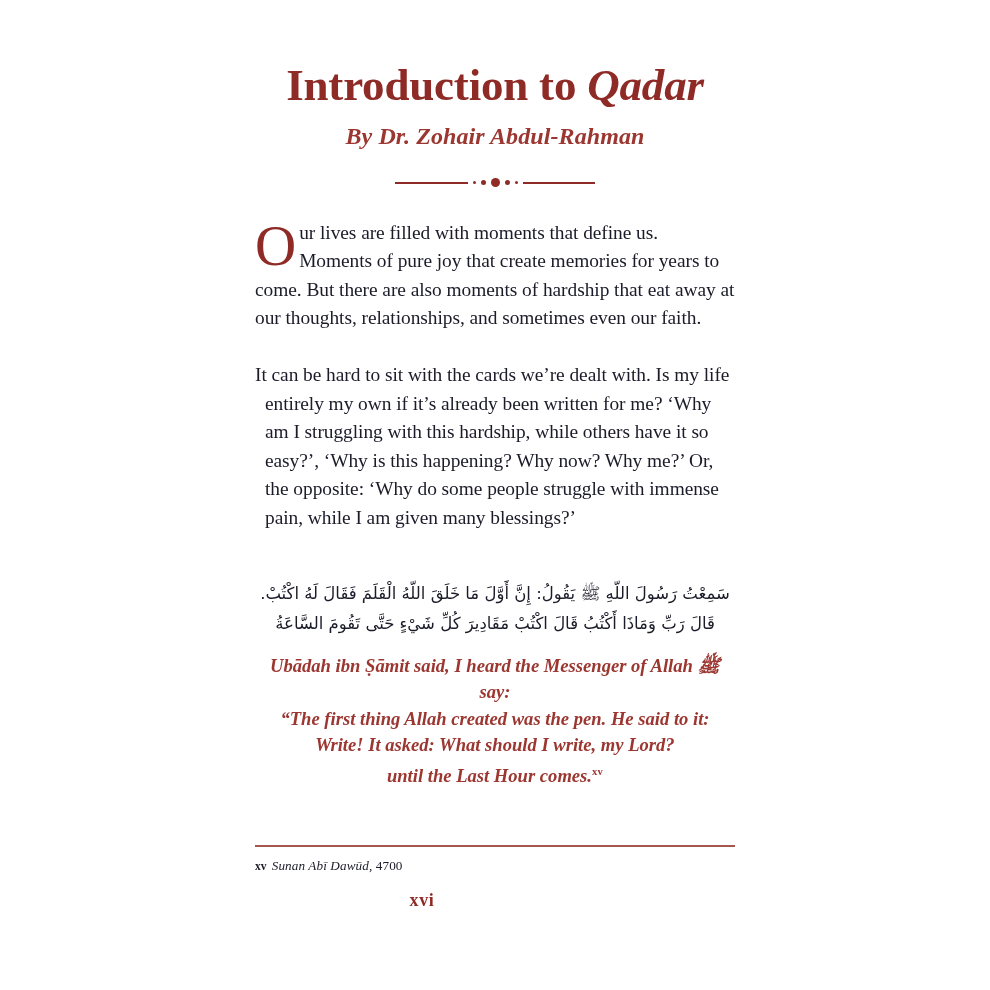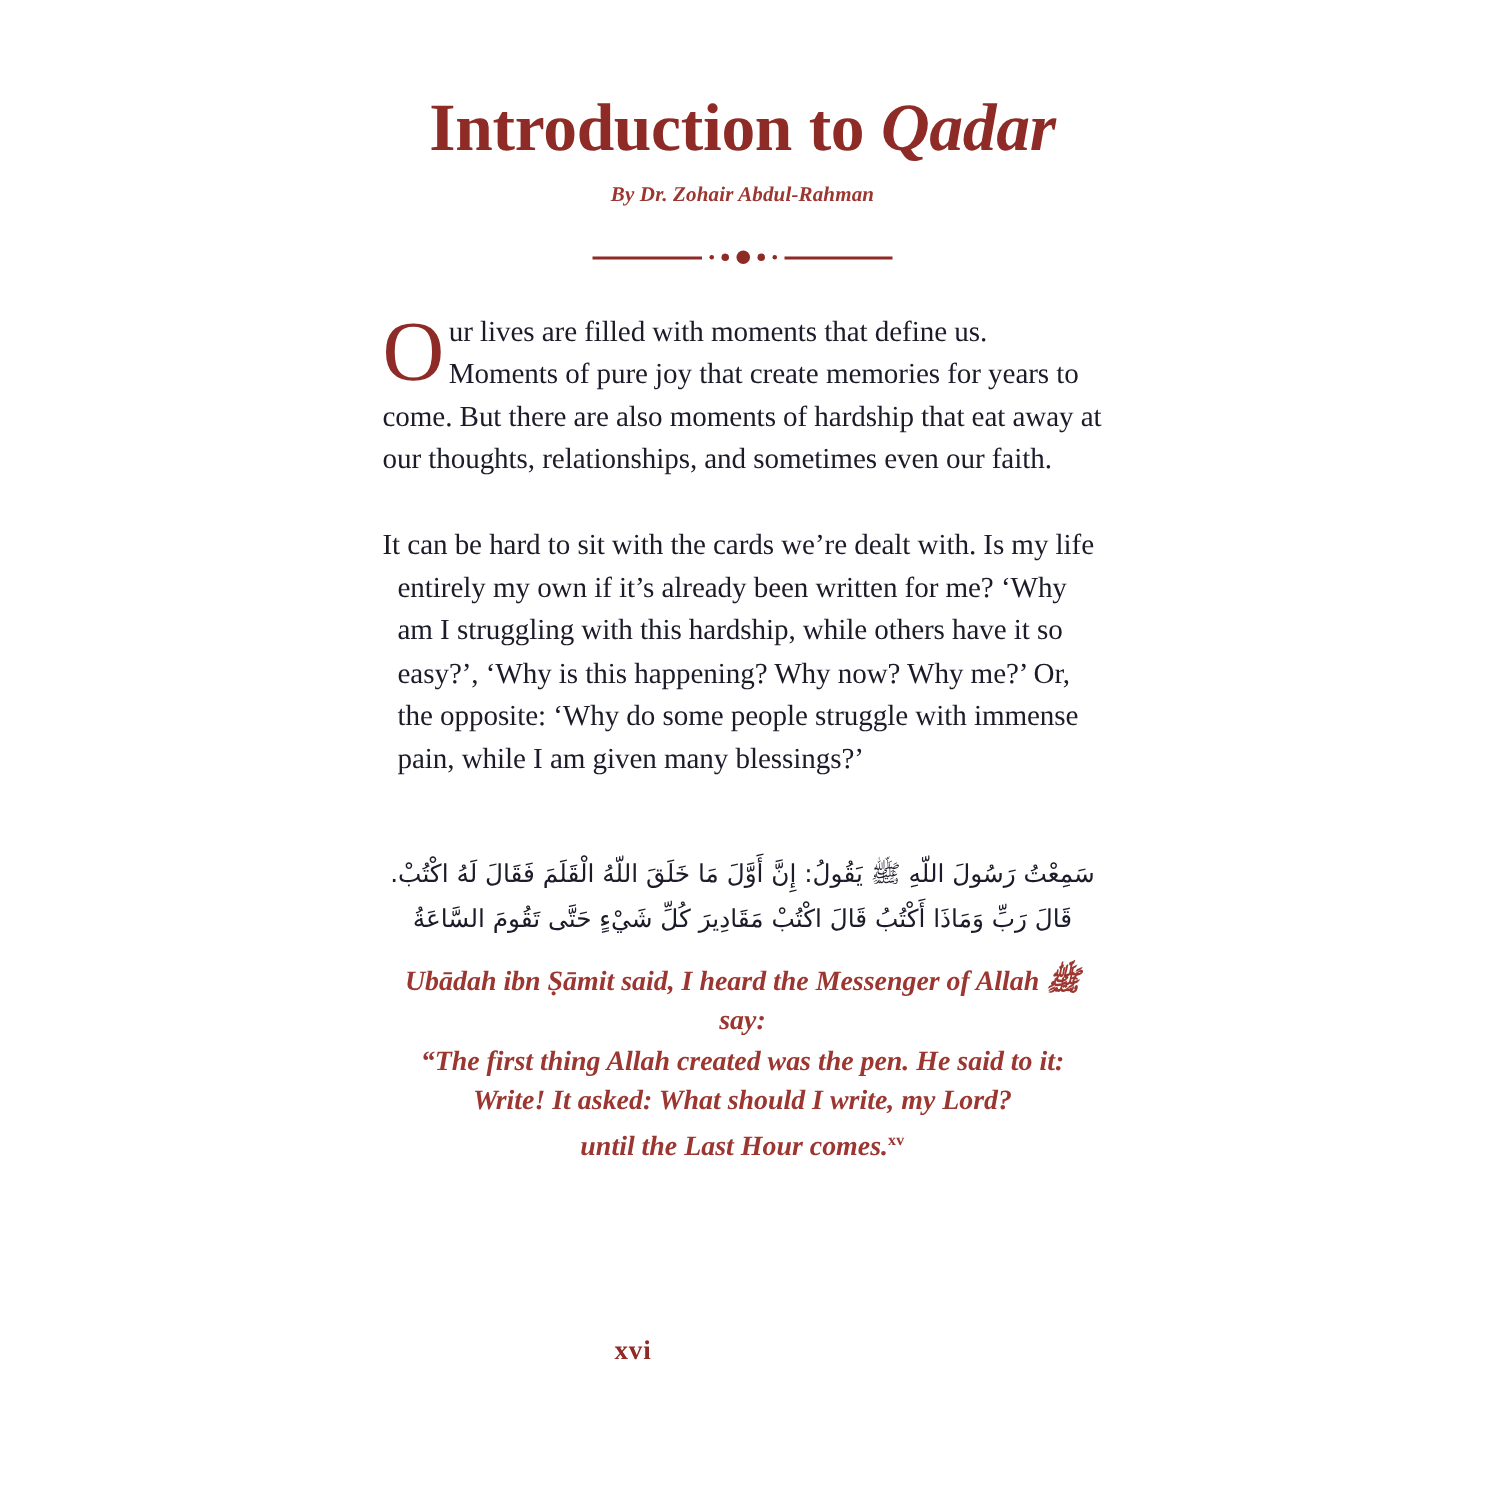--- a/index.html
+++ b/index.html
@@ -38,21 +38,21 @@
     letter-spacing: -0.2px;
     line-height: 1.06;
     white-space: nowrap;
     margin: 0;
   }
   .chapter-title .em {
     font-style: italic;
   }
   .byline {
     margin-top: 13px;
-    font-size: 14px;
+    font-size: 24px;
     font-weight: bold;
     font-style: italic;
     color: #9b3630;
     letter-spacing: 0.1px;
   }
 
   
   .divider {
     margin: 27px auto 0 auto;
     width: 200px;
@@ -216,16 +216,20 @@
 
     <div class="translation">
       <span class="tline">Ubādah ibn Ṣāmit said, I heard the Messenger of Allah ﷺ say:</span>
       <span class="tline">“The first thing Allah created was the pen. He said to it:</span>
       <span class="tline">Write! It asked: What should I write, my Lord?</span>
       <span class="tline"><span>until the Last Hour comes.</span><sup>xv</sup></span>
     </div>
 
   </div>
 
+  <div class="footnote-wrap">
+    <div class="footnote-rule"></div>
+    <div class="footnote"><span class="marker">xv</span><span class="src">Sunan Abī Dawūd</span><span>, 4700</span></div>
+  </div>
 
   <div class="folio">xvi</div>
 
 </div>
 
 </body></html>

